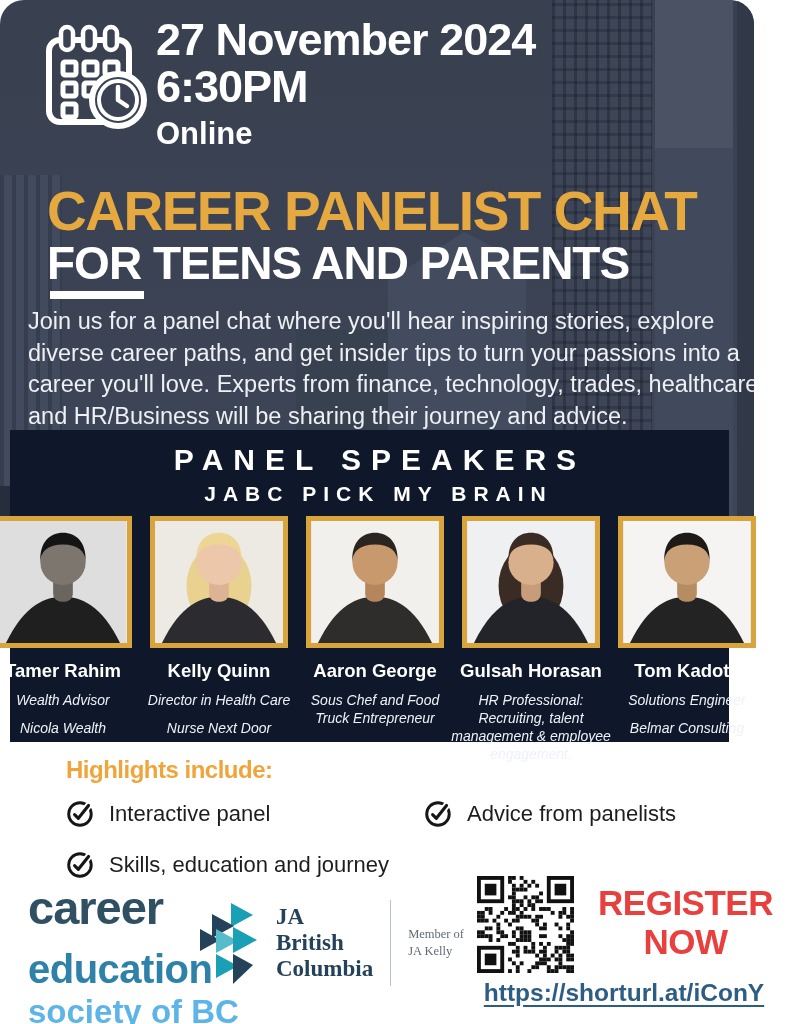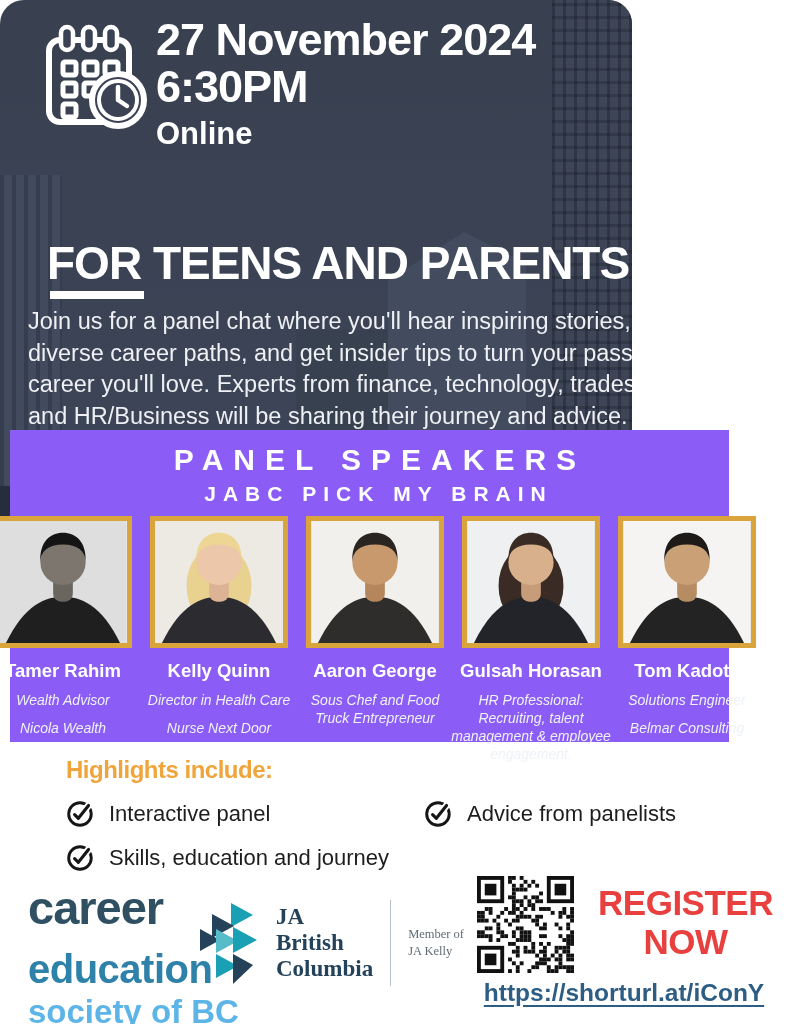--- a/index.html
+++ b/index.html
@@ -3,21 +3,21 @@
 <meta charset="utf-8">
 <style>
   html,body{margin:0;padding:0;}
   body{
     width:791px;height:1024px;position:relative;overflow:hidden;
     background:#ffffff;font-family:"Liberation Sans",sans-serif;
     -webkit-font-smoothing:antialiased;
   }
   
   .hero{
-    position:absolute;left:0;top:0;width:632px;height:578px;
+    position:absolute;left:0;top:0;width:754px;height:578px;
     background:linear-gradient(180deg,#394150 0%,#3a4254 45%,#3e4759 100%);
     border-radius:24px 24px 0 0;overflow:hidden;
   }
   .bldg{position:absolute;}
   .b-win{
     left:552px;top:0;width:100px;height:578px;background:#3d4557;
     background-image:
       repeating-linear-gradient(90deg,rgba(20,24,34,.35) 0 3px,transparent 3px 11px),
       repeating-linear-gradient(0deg,rgba(20,24,34,.28) 0 3px,transparent 3px 13px);
   }
@@ -47,21 +47,21 @@
   }
   .for-underline{position:absolute;left:50px;top:291px;width:94px;height:8px;background:#ffffff;}
   .description{
     position:absolute;left:28px;top:306px;width:748px;
     font-size:23.5px;line-height:1.35;color:#eef0f4;font-weight:400;
   }
 
   
   .panel{
     position:absolute;left:10px;top:430px;width:708px;height:312px;
-    background:#8b5cf6;color:#fff;text-align:center;padding-left:11px;
+    background:#0f172a;color:#fff;text-align:center;padding-left:11px;
   }
   .panel-title{font-size:30px;font-weight:700;letter-spacing:10px;margin-top:13px;text-indent:10px;}
   .panel-subtitle{font-size:21px;font-weight:700;letter-spacing:7px;margin-top:5px;text-indent:7px;}
   .speakers{display:flex;justify-content:center;gap:10px;margin-top:10px;}
   .speaker{width:146px;flex:0 0 146px;}
   .photo{
     width:128px;height:122px;margin:0 auto;border:5px solid #d9a43c;
     background:#e8e8e8;overflow:hidden;
   }
   .photo svg{display:block;}
@@ -75,21 +75,21 @@
   .p2{--pbg:#edeae4;--hairback:#e9d18f;--shirt:#2b2b30;--skin:#ecc7a9;--skin2:#dcb394;--hair:#edd694;}
   .p3{--pbg:#f2f0ec;--hairback:transparent;--shirt:#2e2d2b;--skin:#c9996e;--skin2:#b5865c;--hair:#2a2520;}
   .p4{--pbg:#eef0f2;--hairback:#3a2c24;--shirt:#23242a;--skin:#d9b08c;--skin2:#c79d79;--hair:#3a2c24;}
   .p5{--pbg:#f5f4f2;--hairback:transparent;--shirt:#232323;--skin:#caa077;--skin2:#b68c63;--hair:#1d1a17;}
 
   
   .highlights{position:absolute;left:66px;top:756px;}
   .hl-heading{font-size:24px;font-weight:700;color:#f0a53c;letter-spacing:-0.5px;}
   .hl-grid{
     display:grid;grid-auto-flow:column;grid-template-rows:repeat(2,auto);
-    grid-template-columns:358px auto;row-gap:15px;margin-top:15px;
+    grid-template-columns:358px auto;row-gap:22px;margin-top:15px;
   }
   .hl-item{display:flex;align-items:center;gap:14px;font-size:22px;color:#1d1d1d;}
   .hl-item svg{flex:0 0 auto;}
 
   
   .cesbc{position:absolute;left:28px;top:884px;font-weight:700;line-height:1;}
   .ces-1{font-size:47px;letter-spacing:-1px;color:#2f4f63;}
   .ces-2{font-size:40px;letter-spacing:-0.5px;color:#2e81a8;margin-top:18px;}
   .ces-3{font-size:33px;color:#5cb5e6;margin-top:6px;}
 
@@ -157,20 +157,21 @@
       <path d="M76,76 L76,63 M76,76 L85,82" fill="none" stroke="#fff" stroke-width="4.5" stroke-linecap="round"></path>
     </svg>
   </div>
 
   <div class="date-block">
     <div class="date-line">27 November 2024</div>
     <div class="date-line">6:30PM</div>
     <div class="mode-line">Online</div>
   </div>
 
+  <div class="title">CAREER PANELIST CHAT</div>
   <div class="subtitle">FOR TEENS AND PARENTS</div>
   <div class="for-underline"></div>
   <div class="description">Join us for a panel chat where you'll hear inspiring stories, explore diverse career paths, and get insider tips to turn your passions into a career you'll love. Experts from finance, technology, trades, healthcare, and HR/Business will be sharing their journey and advice.</div>
 </div>
 
 <div class="panel">
   <div class="panel-title">PANEL SPEAKERS</div>
   <div class="panel-subtitle">JABC PICK MY BRAIN</div>
   <div class="speakers">
 

